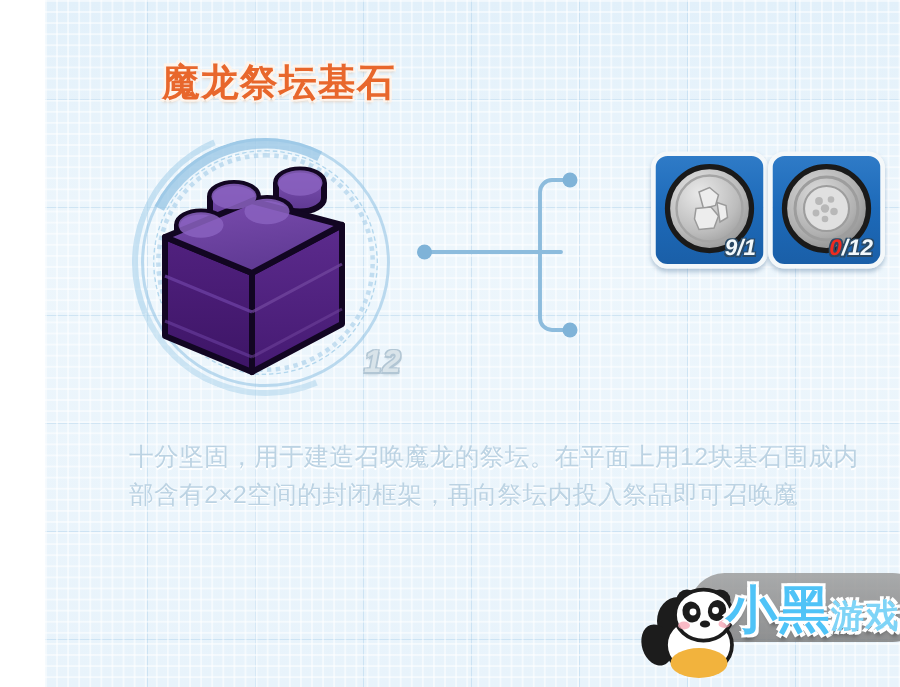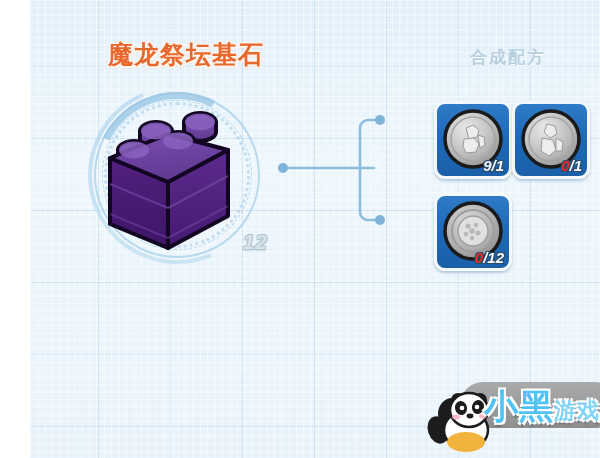--- a/index.html
+++ b/index.html
@@ -303,21 +303,20 @@
     <g fill="none" stroke="#8dbcdd" stroke-width="2.6" stroke-linecap="round">
       <path d="M10 64 H100"></path>
       <path d="M86 64 V24 a8 8 0 0 1 8 -8 H104"></path>
       <path d="M86 64 V108 a8 8 0 0 0 8 8 H104"></path>
     </g>
     <circle cx="9" cy="64" r="5" fill="#7fb3d8"></circle>
     <circle cx="106" cy="16" r="5" fill="#7fb3d8"></circle>
     <circle cx="106" cy="116" r="5" fill="#7fb3d8"></circle>
   </svg>
 
-  <div id="recipe-title">合成配方</div>
 
   <div id="recipe-grid">
 
     <div class="slot">
       <svg class="coin" width="62" height="62" viewBox="0 0 62 62">
         <defs>
           <radialGradient id="cg1" cx="0.38" cy="0.32" r="0.78">
             <stop offset="0%" stop-color="#e9e9e9"></stop>
             <stop offset="60%" stop-color="#bcbcbc"></stop>
             <stop offset="100%" stop-color="#8e8e8e"></stop>
@@ -330,34 +329,20 @@
           <path d="M22 31 l10 -1 l5 6 l-3 8 l-10 1 l-3 -7 z"></path>
           <path d="M36 27 l6 2 l1 8 l-5 3 z"></path>
         </g>
       </svg>
       <div class="slot-count">
         <span class="have">9</span><span>/</span><span>1</span>
       </div>
     </div>
 
 
-    <div class="slot">
-      <svg class="coin" width="62" height="62" viewBox="0 0 62 62">
-        <circle cx="31" cy="31" r="28" fill="url(#cg1)" stroke="#1a1a1a" stroke-width="3.5"></circle>
-        <circle cx="31" cy="31" r="22" fill="none" stroke="#a5a5a5" stroke-width="1.6"></circle>
-        <g fill="#ededed" stroke="#9a9a9a" stroke-width="1">
-          <path d="M27 16 l8 2 l2 8 l-7 4 l-6 -6 z"></path>
-          <path d="M22 30 l11 2 l3 10 l-7 6 l-8 -5 z"></path>
-          <path d="M36 30 l7 4 l-1 9 l-6 0 z"></path>
-        </g>
-      </svg>
-      <div class="slot-count">
-        <span class="have have-zero">0</span><span>/</span><span>1</span>
-      </div>
-    </div>
 
     <div class="slot">
       <svg class="coin" width="62" height="62" viewBox="0 0 62 62">
         <defs>
           <radialGradient id="cg2" cx="0.4" cy="0.34" r="0.78">
             <stop offset="0%" stop-color="#dcdcdc"></stop>
             <stop offset="60%" stop-color="#b0b0b0"></stop>
             <stop offset="100%" stop-color="#828282"></stop>
           </radialGradient>
         </defs>
@@ -373,20 +358,21 @@
             <circle cx="30" cy="38" r="2.2"></circle>
         </g>
       </svg>
       <div class="slot-count">
         <span class="have have-zero">0</span><span>/</span><span>12</span>
       </div>
     </div>
 
   </div>
 
+  <div id="description">十分坚固，用于建造召唤魔龙的祭坛。在平面上用12块基石围成内部含有2×2空间的封闭框架，再向祭坛内投入祭品即可召唤魔</div>
 
   <div id="watermark">
     <div id="wm-plate"></div>
 
     <svg id="wm-panda" width="86" height="72" viewBox="0 0 86 72">
       <ellipse cx="30" cy="30" rx="14" ry="16" fill="#1c1c1c"></ellipse>
       <ellipse cx="16" cy="46" rx="10" ry="14" fill="#1c1c1c" transform="rotate(-18 16 46)"></ellipse>
       <ellipse cx="44" cy="46" rx="22" ry="19" fill="#ffffff" stroke="#1c1c1c" stroke-width="2.5"></ellipse>
       <ellipse cx="44" cy="58" rx="19" ry="10" fill="#f2b33d"></ellipse>
       <circle cx="36" cy="16" r="7" fill="#1c1c1c"></circle>

